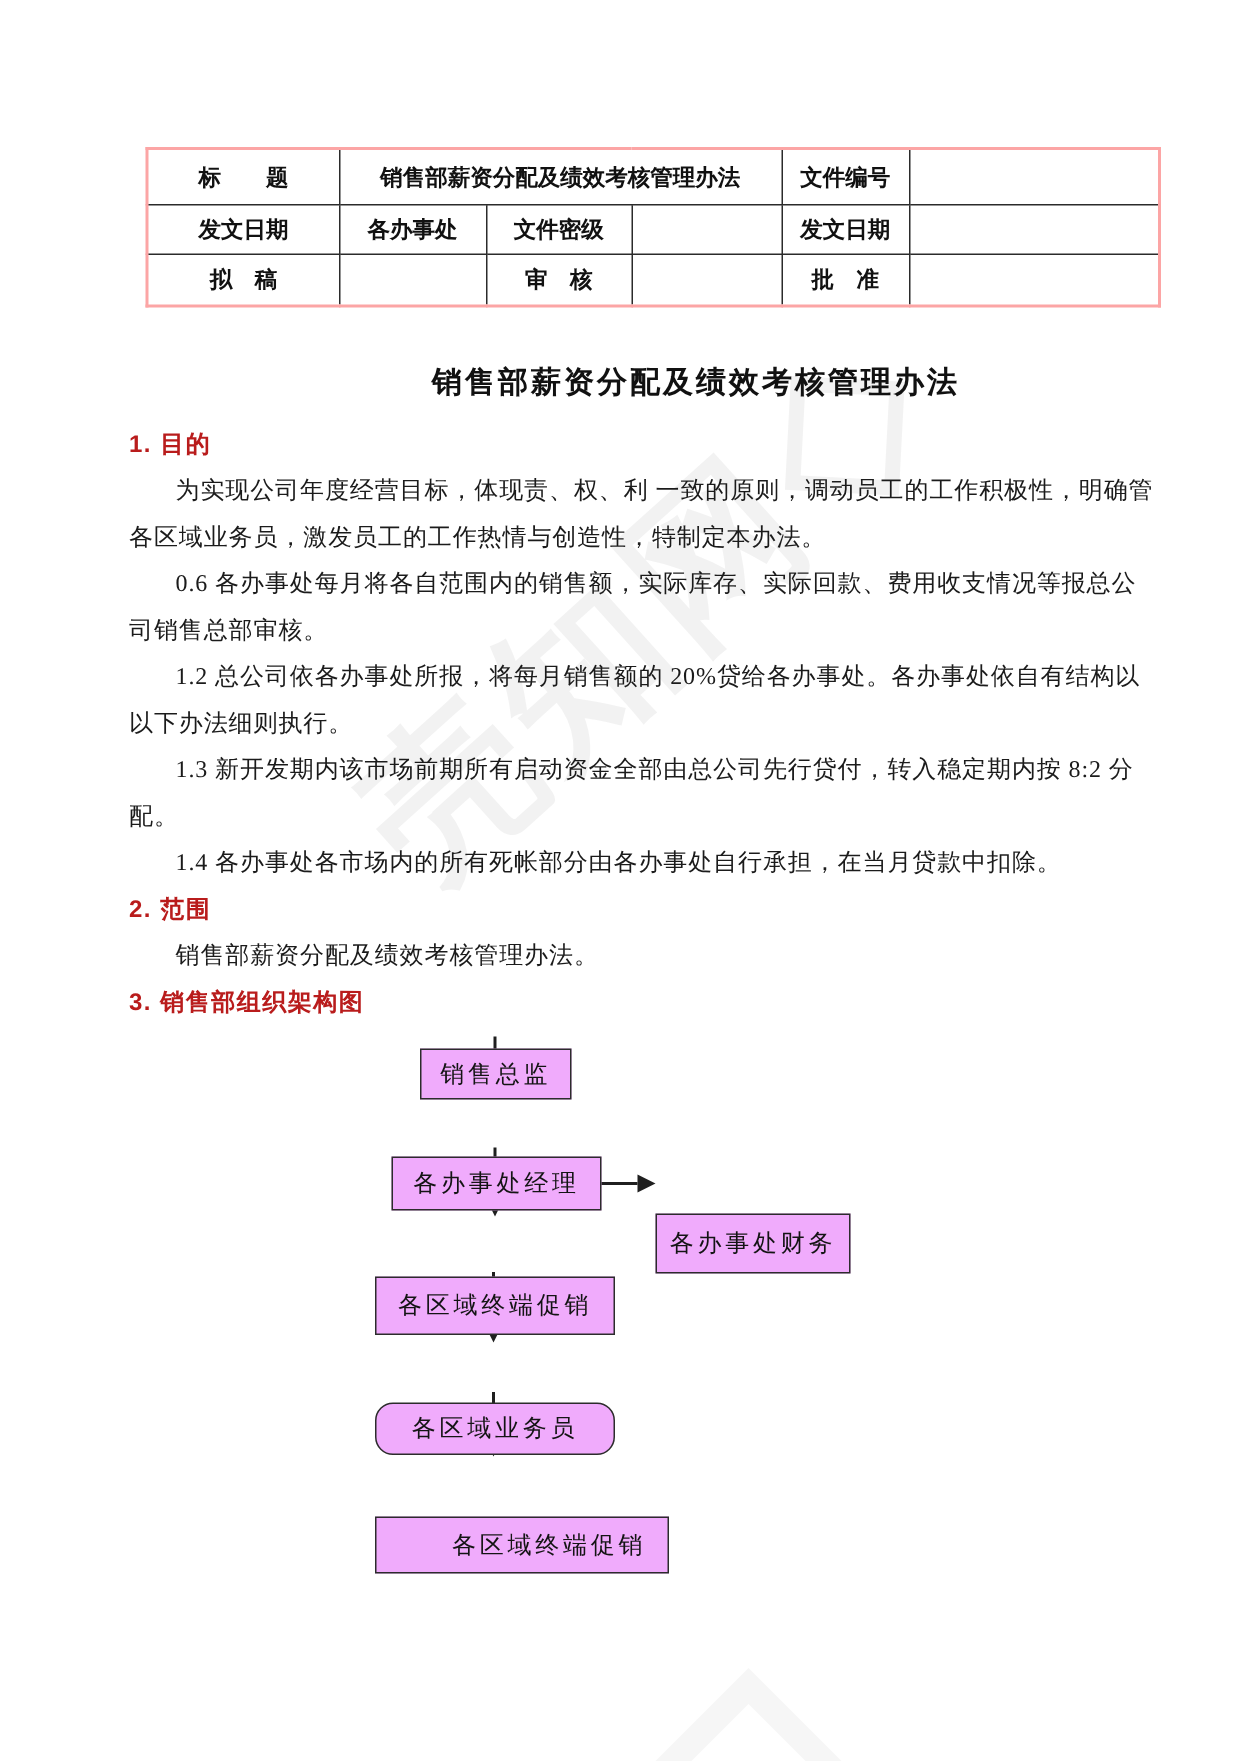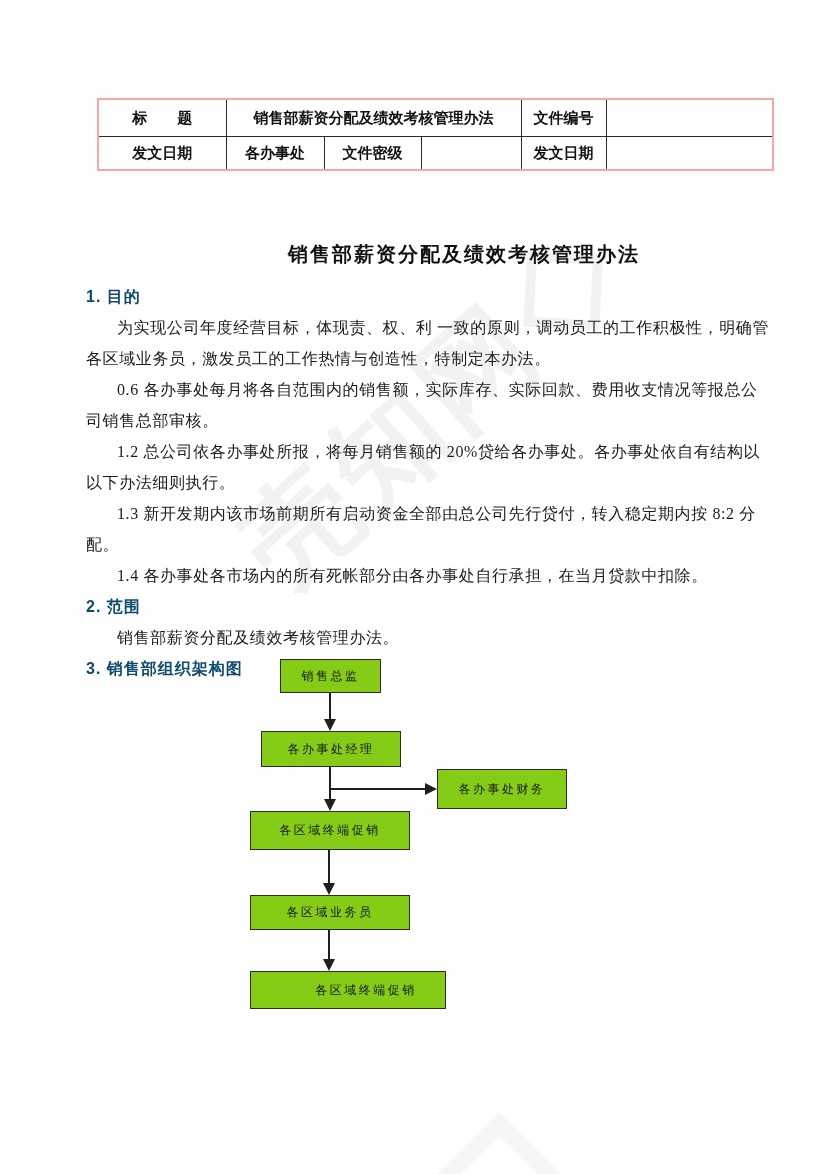--- a/index.html
+++ b/index.html
@@ -49,34 +49,34 @@
     position:absolute;left:288px;top:241px;white-space:nowrap;
     font-size:20px;font-weight:bold;letter-spacing:2px;color:#111;
   }
 
   
   .content{
     position:absolute;left:86px;top:281px;width:736px;
     font-size:16px;line-height:31px;letter-spacing:0.6px;
   }
   .line{height:31px;white-space:nowrap;}
-  .h{font-weight:bold;font-family:"Liberation Sans",sans-serif;letter-spacing:1px;color:#0c4a6e;}
+  .h{font-weight:bold;font-family:"Liberation Sans",sans-serif;letter-spacing:1px;color:#b91c1c;}
   .ind{padding-left:31px;}
 
   
   .node{
-    position:absolute;background:#84cc16;border:1.5px solid #2c2c2c;
+    position:absolute;background:#f0abfc;border:1.5px solid #2c2c2c;
     display:flex;align-items:center;justify-content:center;
-    font-size:12px;letter-spacing:2.5px;color:#141414;white-space:nowrap;
+    font-size:16px;letter-spacing:2.5px;color:#141414;white-space:nowrap;margin-top:40px;
   }
   #node-director{left:280px;top:659px;width:99px;height:32px;}
   #node-office-manager{left:261px;top:731px;width:138px;height:34px;font-family:Liberation Serif, serif;}
   #node-office-finance{left:437px;top:769px;width:128px;height:38px;text-align:center;}
   #node-region-supervisor{left:250px;top:811px;width:158px;height:37px;}
-  #node-region-salesman{left:250px;top:895px;width:158px;height:33px;}
+  #node-region-salesman{left:250px;top:895px;width:158px;height:33px;border-radius:12px;}
   #node-region-promoter{left:250px;top:971px;width:158px;height:36px;padding-left:36px;}
 
   svg.connectors{position:absolute;left:0;top:0;pointer-events:none;}
 </style>
 </head>
 <body>
 
 <div class="page">
 
   <div class="wm-mid">
@@ -102,20 +102,28 @@
       <td colspan="3">销售部薪资分配及绩效考核管理办法</td>
       <td>文件编号</td>
       <td></td>
     </tr>
     <tr class="r2">
       <td>发文日期</td>
       <td>各办事处</td>
       <td>文件密级</td>
       <td></td>
       <td>发文日期</td>
+      <td></td>
+    </tr>
+    <tr class="r3">
+      <td>拟　稿</td>
+      <td></td>
+      <td>审　核</td>
+      <td></td>
+      <td>批　准</td>
       <td></td>
     </tr>
   </tbody>
     </table>
 
   <div class="doc-title">销售部薪资分配及绩效考核管理办法</div>
 
   <div class="content">
     <div class="line h">1.  目的</div>
     <div class="line ind">为实现公司年度经营目标，体现责、权、利 一致的原则，调动员工的工作积极性，明确管</div>

